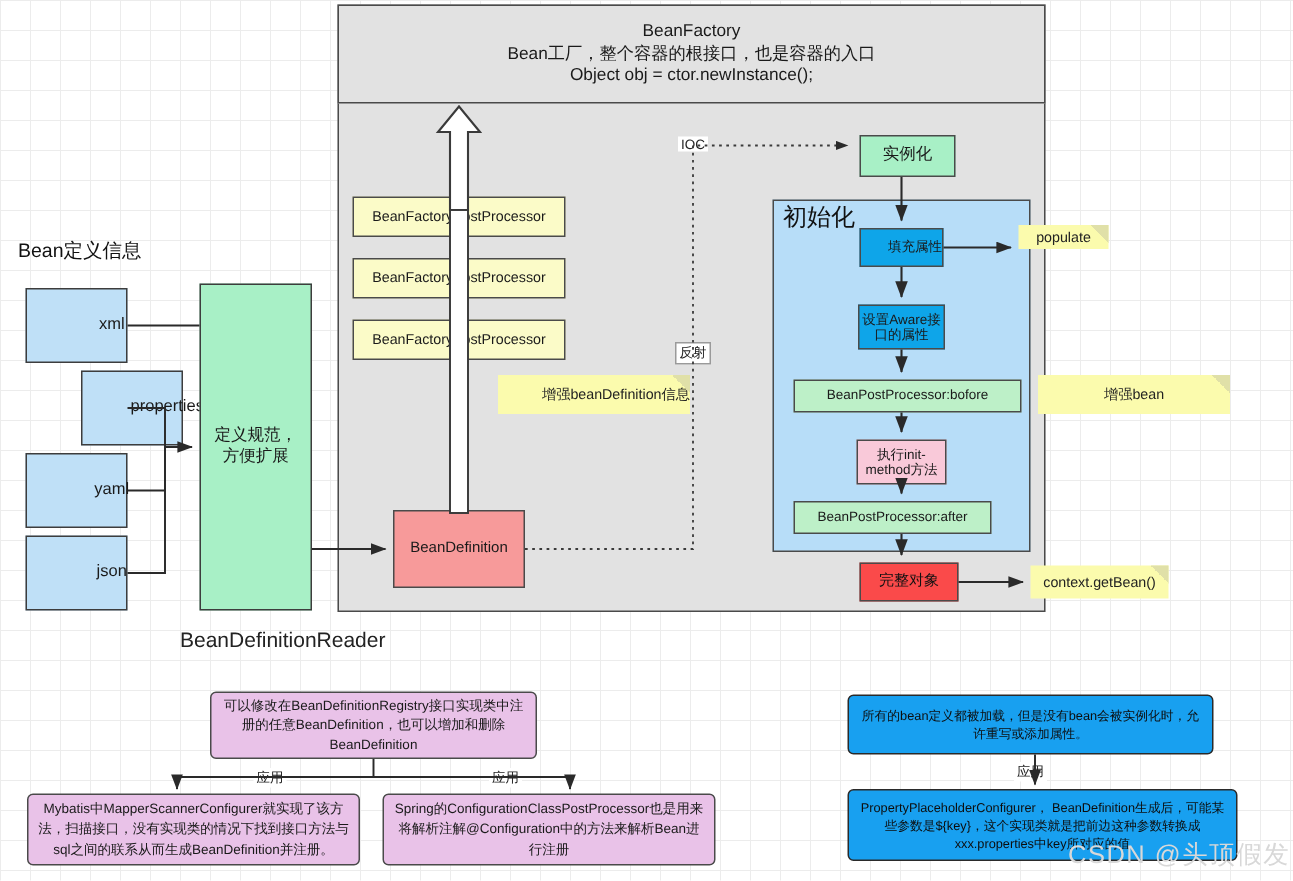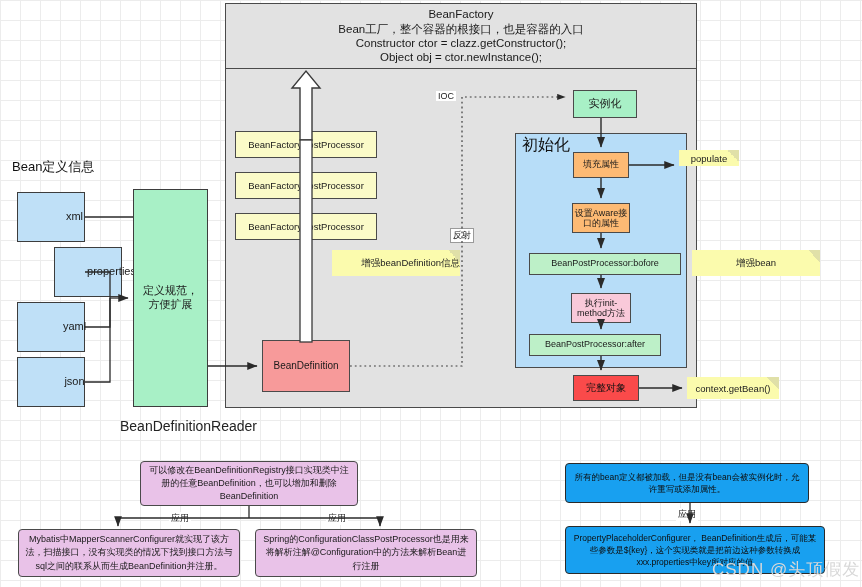--- a/index.html
+++ b/index.html
@@ -84,21 +84,21 @@
     left:573px;top:90px;width:64px;height:28px;
     background:#a8f0c6;border:1.6px solid #4a4a4a;font-size:11px;
   }
   
   #init-panel{
     left:515px;top:133px;width:172px;height:235px;
     background:#b7ddf8;border:1.8px solid #4a4a4a;
   }
   #init-title{left:522px;top:135px;font-size:16px;color:#111;}
   .step{border:1.4px solid #4a4a4a;font-size:9px;}
-  .step-pink{background:#fdba74;}
+  .step-pink{background:#0ea5e9;justify-content:flex-end;}
   .step-pink2{background:#f9c9d9;}
   .step-green{background:#bdf0c8;}
   #step-populate{left:573px;top:152px;width:56px;height:26px;}
   #step-aware{left:572px;top:203px;width:58px;height:30px;line-height:1.15;}
   #step-bpp-before{left:529px;top:253px;width:152px;height:22px;}
   #step-init-method{left:571px;top:293px;width:60px;height:30px;line-height:1.15;}
   #step-bpp-after{left:529px;top:334px;width:132px;height:22px;}
   #complete-box{
     left:573px;top:375px;width:66px;height:26px;
     background:#fa4a4a;border:1.6px solid #4a4a4a;font-size:10px;color:#111;
@@ -130,21 +130,20 @@
   svg.overlay{position:absolute;left:0;top:0;width:862px;height:587px;pointer-events:none;}
 </style>
 </head>
 <body>
 
 <div class="abs" id="gray-container"></div>
 
 <div class="box" id="beanfactory-box">
   <div>BeanFactory</div>
   <div>Bean工厂，整个容器的根接口，也是容器的入口</div>
-  <div>Constructor ctor = clazz.getConstructor();</div>
   <div>Object obj  = ctor.newInstance();</div>
 </div>
 
 <div class="abs" id="bean-def-info-label">Bean定义信息</div>
 
 <div class="box src-box" id="src-xml">
   <span>xml</span>
 </div>
 <div class="box src-box" id="src-properties">
   <span>properties</span>
@@ -230,21 +229,21 @@
   <span>Spring的ConfigurationClassPostProcessor也是用来将解析注解@Configuration中的方法来解析Bean进行注册</span>
 </div>
 
 <div class="box blue-box" id="blue-allbean">
   <span>所有的bean定义都被加载，但是没有bean会被实例化时，允许重写或添加属性。</span>
 </div>
 <div class="box blue-box" id="blue-pphc">
   <span>PropertyPlaceholderConfigurer， BeanDefinition生成后，可能某些参数是${key}，这个实现类就是把前边这种参数转换成xxx.properties中key所对应的值</span>
 </div>
 
-<div class="conn-label" id="label-ioc" style="left:436px;top:91px;">IOC</div>
+<div class="conn-label" id="label-ioc" style="left:452px;top:91px;">IOC</div>
 <div class="conn-label" id="label-reflect" style="left:450px;top:228px;border:1px solid #9a9a9a;">反射</div>
 <div class="conn-label" id="label-apply-1" style="left:169px;top:512px;">应用</div>
 <div class="conn-label" id="label-apply-2" style="left:326px;top:512px;">应用</div>
 <div class="conn-label" id="label-apply-3" style="left:676px;top:508px;">应用</div>
 
 <svg class="overlay">
   <defs>
     <marker id="arrow" markerWidth="9" markerHeight="9" refX="7.5" refY="3" orient="auto">
       <path d="M0,0 L8,3 L0,6 z" fill="#2a2a2a"></path>
     </marker>

